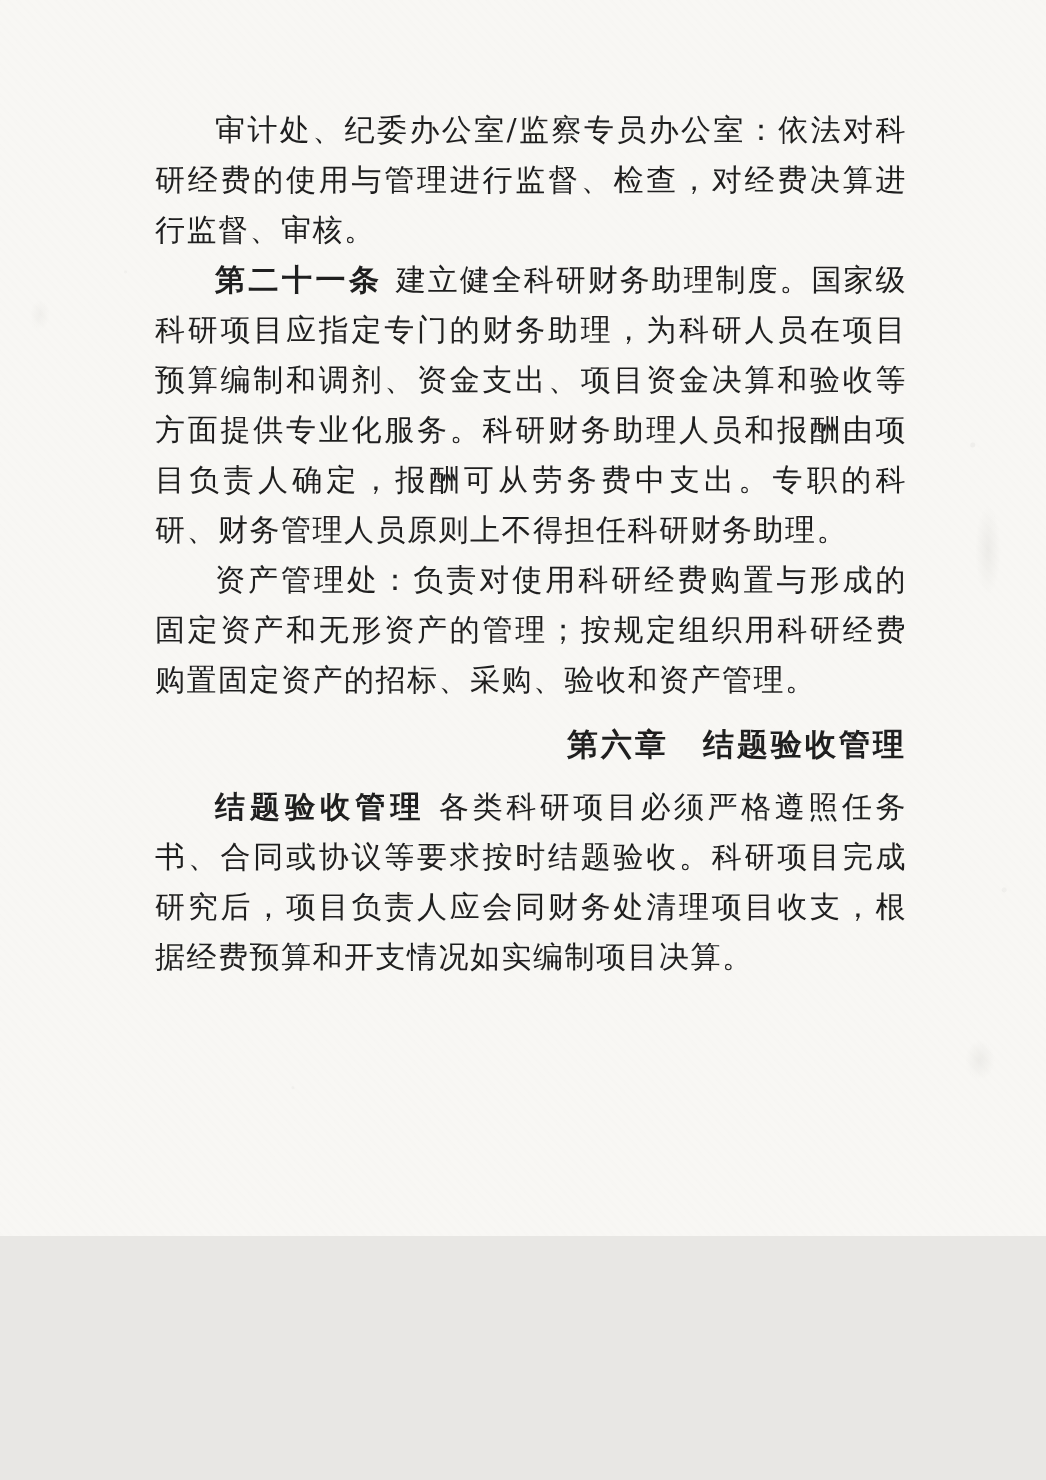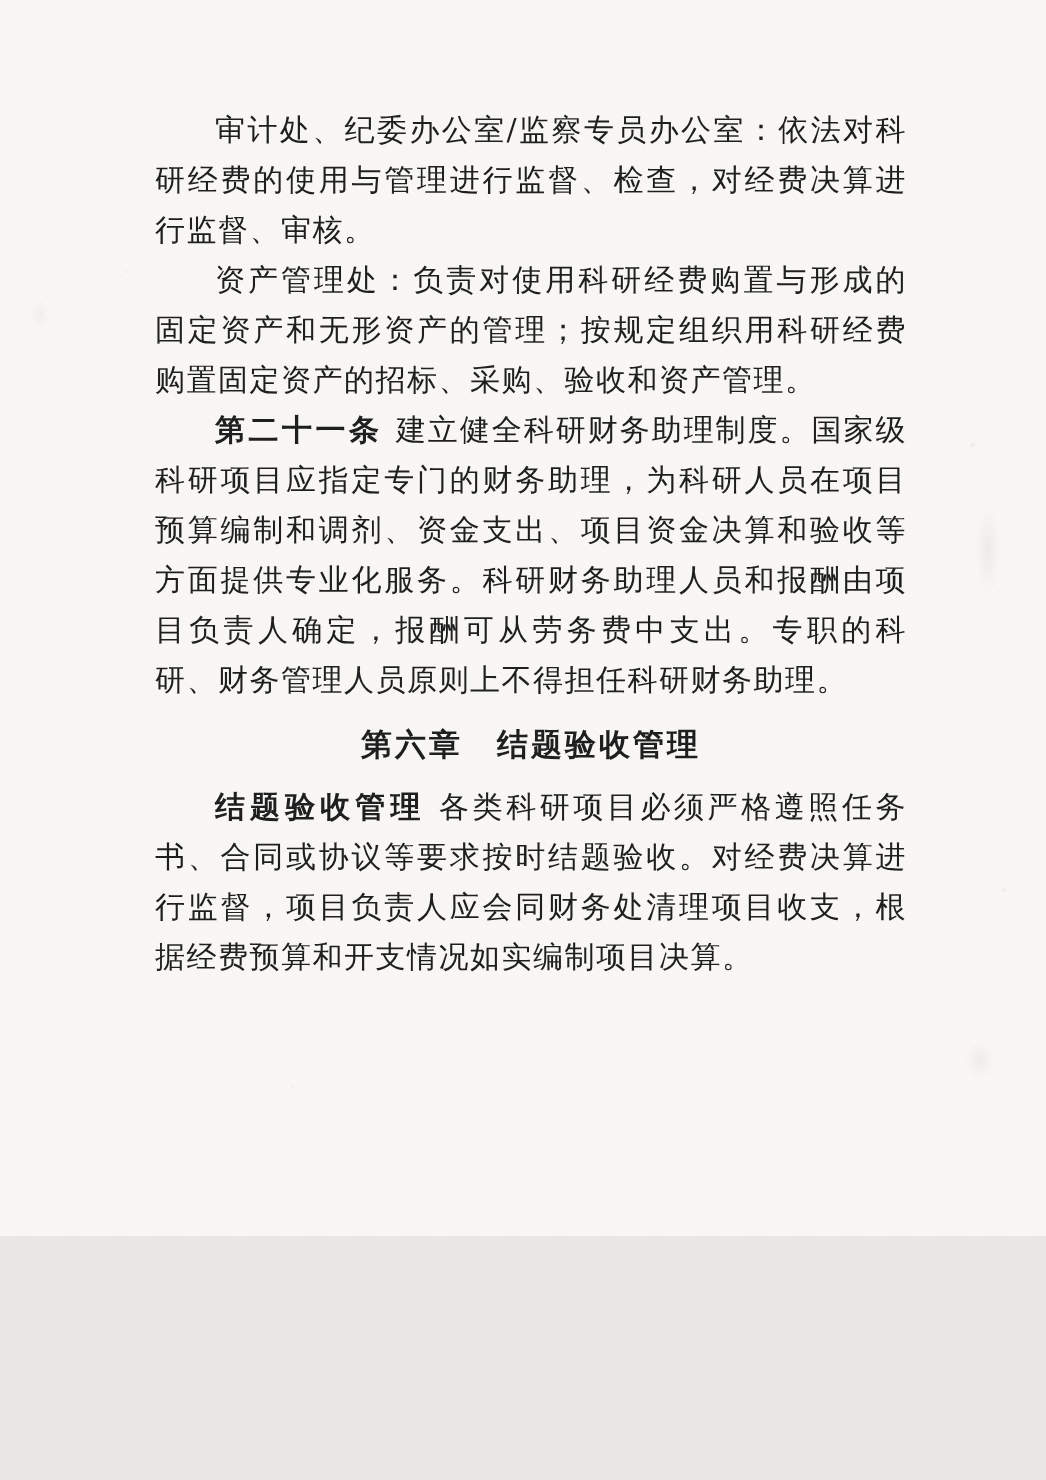--- a/index.html
+++ b/index.html
@@ -43,21 +43,21 @@
   }
   .para-lead:not(:empty) {
     margin-right: 0.45em;
     letter-spacing: 3px;
   }
   .chapter-heading {
     font-family: "DejaVu Sans", "Liberation Sans", sans-serif;
     font-weight: bold;
     font-size: 31px;
     line-height: 50px;
-    text-align: center;
+    text-align: right;
     text-indent: 0;
     letter-spacing: 3px;
     margin: 14px 0 13px 0;
   }
   .page-number {
     position: absolute;
     top: 1344px;
     left: 0;
     right: 26px;
     text-align: center;
@@ -90,26 +90,26 @@
 <div class="page">
 
   <div class="smudge smudge-1"></div>
   <div class="smudge smudge-2"></div>
   <div class="smudge smudge-3"></div>
 
   <div class="text-body">
 
     <p class="para"><span class="para-lead"></span><span>审计处、纪委办公室/监察专员办公室：依法对科研经费的使用与管理进行监督、检查，对经费决算进行监督、审核。</span></p>
 
+    <p class="para"><span class="para-lead">第二十一条</span><span>建立健全科研财务助理制度。国家级科研项目应指定专门的财务助理，为科研人员在项目预算编制和调剂、资金支出、项目资金决算和验收等方面提供专业化服务。科研财务助理人员和报酬由项目负责人确定，报酬可从劳务费中支出。专职的科研、财务管理人员原则上不得担任科研财务助理。</span></p>
+
     <p class="para"><span class="para-lead"></span><span>资产管理处：负责对使用科研经费购置与形成的固定资产和无形资产的管理；按规定组织用科研经费购置固定资产的招标、采购、验收和资产管理。</span></p>
-
-    <p class="para"><span class="para-lead">第二十一条</span><span>建立健全科研财务助理制度。国家级科研项目应指定专门的财务助理，为科研人员在项目预算编制和调剂、资金支出、项目资金决算和验收等方面提供专业化服务。科研财务助理人员和报酬由项目负责人确定，报酬可从劳务费中支出。专职的科研、财务管理人员原则上不得担任科研财务助理。</span></p>
 
     <h2 class="chapter-heading">第六章　结题验收管理</h2>
 
-    <p class="para"><span class="para-lead">结题验收管理</span><span>各类科研项目必须严格遵照任务书、合同或协议等要求按时结题验收。对经费决算进行监督，项目负责人应会同财务处清理项目收支，根据经费预算和开支情况如实编制项目决算。</span></p>
+    <p class="para"><span class="para-lead">结题验收管理</span><span>各类科研项目必须严格遵照任务书、合同或协议等要求按时结题验收。科研项目完成研究后，项目负责人应会同财务处清理项目收支，根据经费预算和开支情况如实编制项目决算。</span></p>
 
 
   </div>
 
   <div class="page-number">8</div>
 
 </div>
 
 </body></html>

